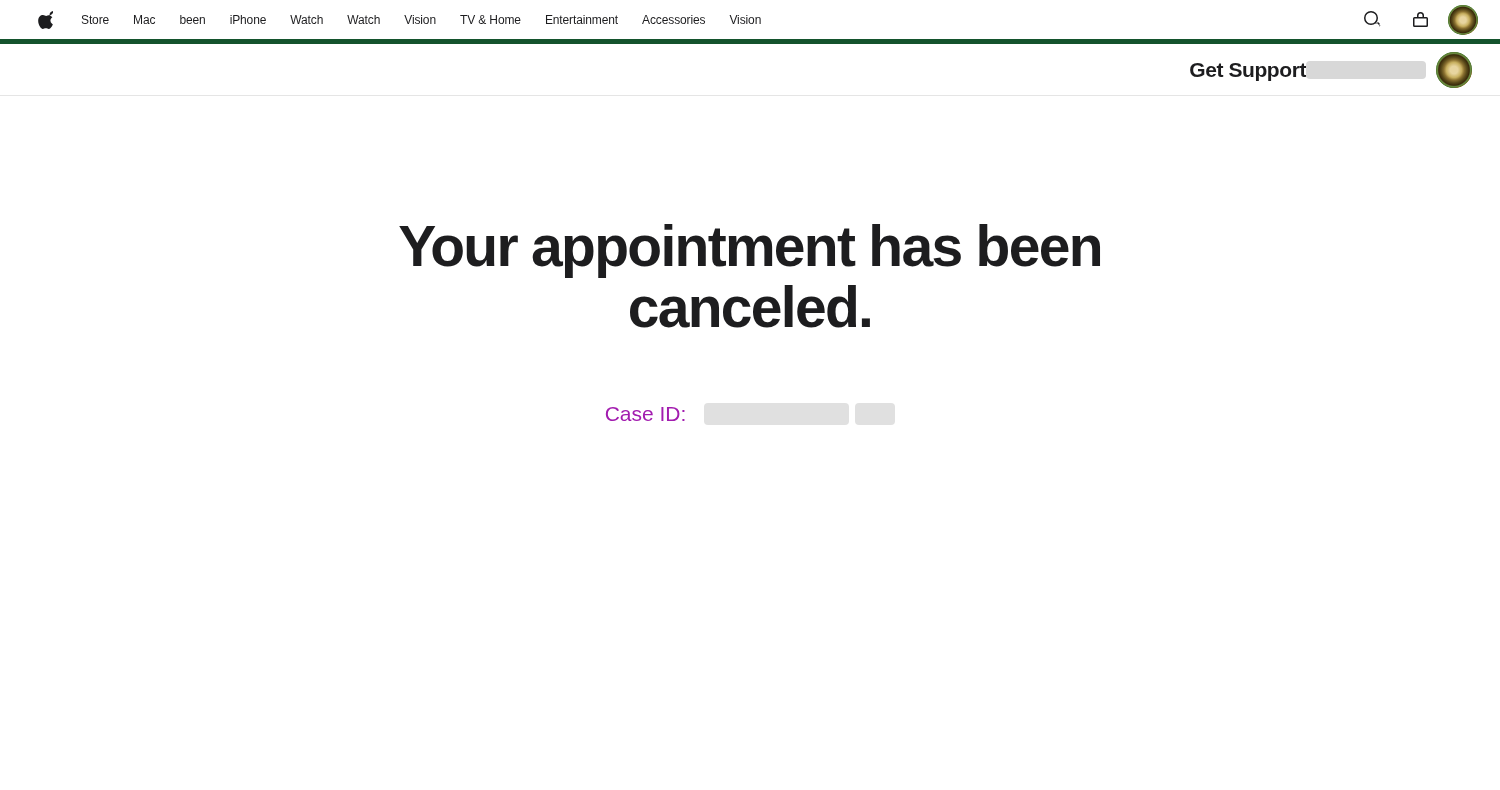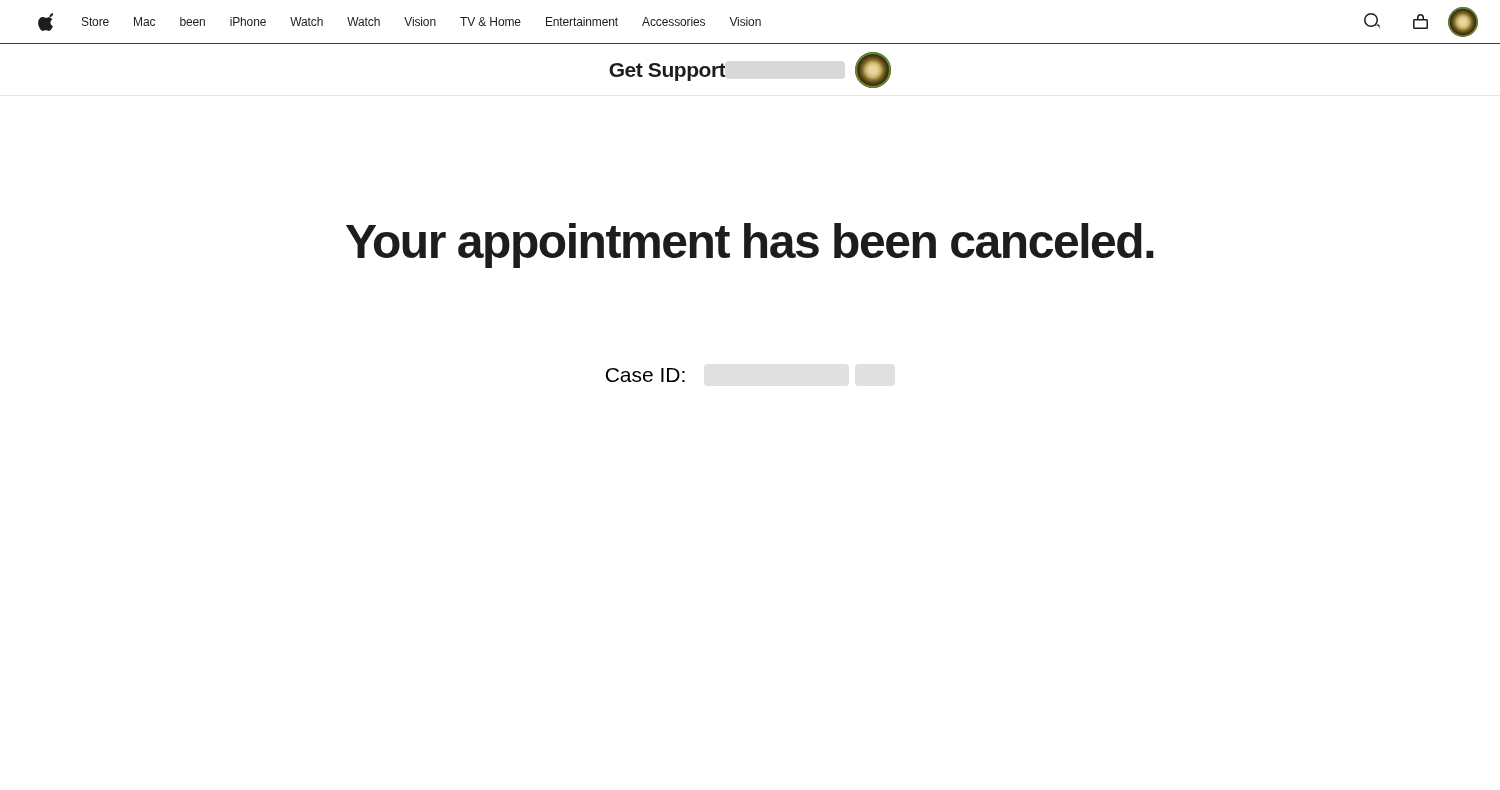--- a/index.html
+++ b/index.html
@@ -16,21 +16,21 @@
       min-height: 790px;
     }
 
     
     nav {
       display: flex;
       align-items: center;
       height: 44px;
       background: rgba(255,255,255,0.85);
       backdrop-filter: saturate(180%) blur(20px);
-      border-bottom: 1px solid #14532d;
+      border-bottom: 5px solid #14532d;
       padding: 0 22px;
       position: sticky;
       top: 0;
       z-index: 100;
     }
 
     .nav-items {
       display: flex;
       align-items: center;
       width: 100%;
@@ -109,23 +109,23 @@
       height: 30px;
       border-radius: 50%;
       background:
         radial-gradient(circle at 50% 50%, #e8d5a0 15%, #c8b060 30%, #8a7030 40%, #5a4a1a 50%, #3a2a0a 60%, #6a8a40 65%, #4a6a20 75%, #2a4a10 85%, #1a3008 95%);
     }
 
     
     .secondary-nav {
       display: flex;
       align-items: center;
-      justify-content: center;
+      justify-content: flex-end;
       height: 52px;
-      padding: 0 40px;
+      padding: 0 28px;
       border-bottom: 1px solid #e5e5e5;
     }
 
     .page-title {
       font-size: 21px;
       font-weight: 600;
       color: #1d1d1f;
       letter-spacing: -0.02em;
     }
 
@@ -145,37 +145,37 @@
     .main-content {
       display: flex;
       flex-direction: column;
       align-items: center;
       justify-content: flex-start;
       padding-top: 120px;
       min-height: 640px;
     }
 
     .confirmation-heading {
-      font-size: 48px;
+      font-size: 57px;
       font-weight: 700;
       color: #1d1d1f;
       letter-spacing: -0.03em;
       line-height: 1.07;
       text-align: center;
       max-width: 900px;
-      margin-bottom: 96px;
+      margin-bottom: 64px;
     }
 
     .case-id-row {
       display: flex;
       align-items: center;
       gap: 18px;
       font-size: 21px;
       font-weight: 400;
-      color: #000000;
+      color: #a21caf;
     }
 
     .case-id-label {
       font-size: 21px;
       font-weight: 400;
     }
 
     .case-id-value {
       display: flex;
       align-items: center;

